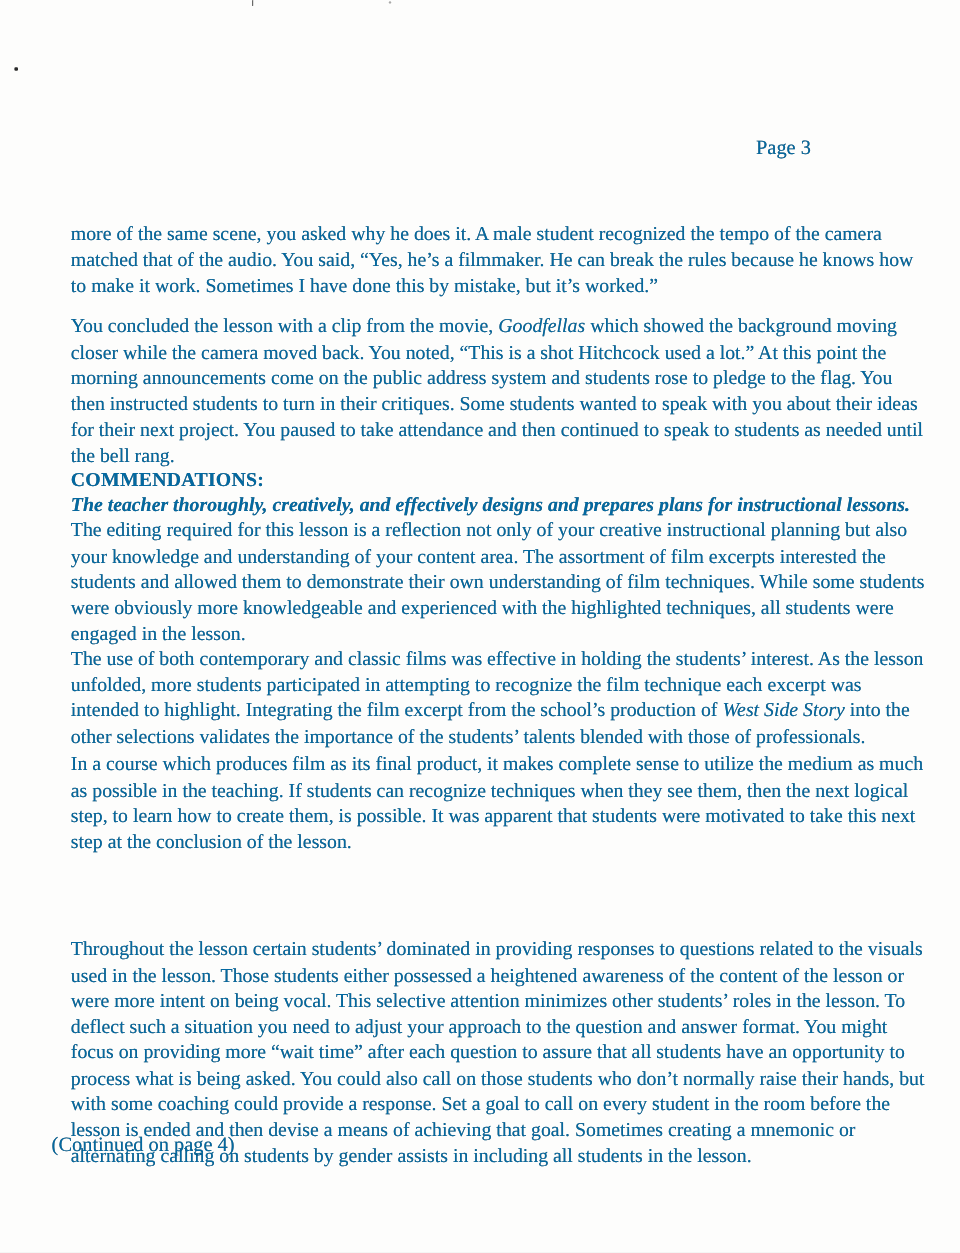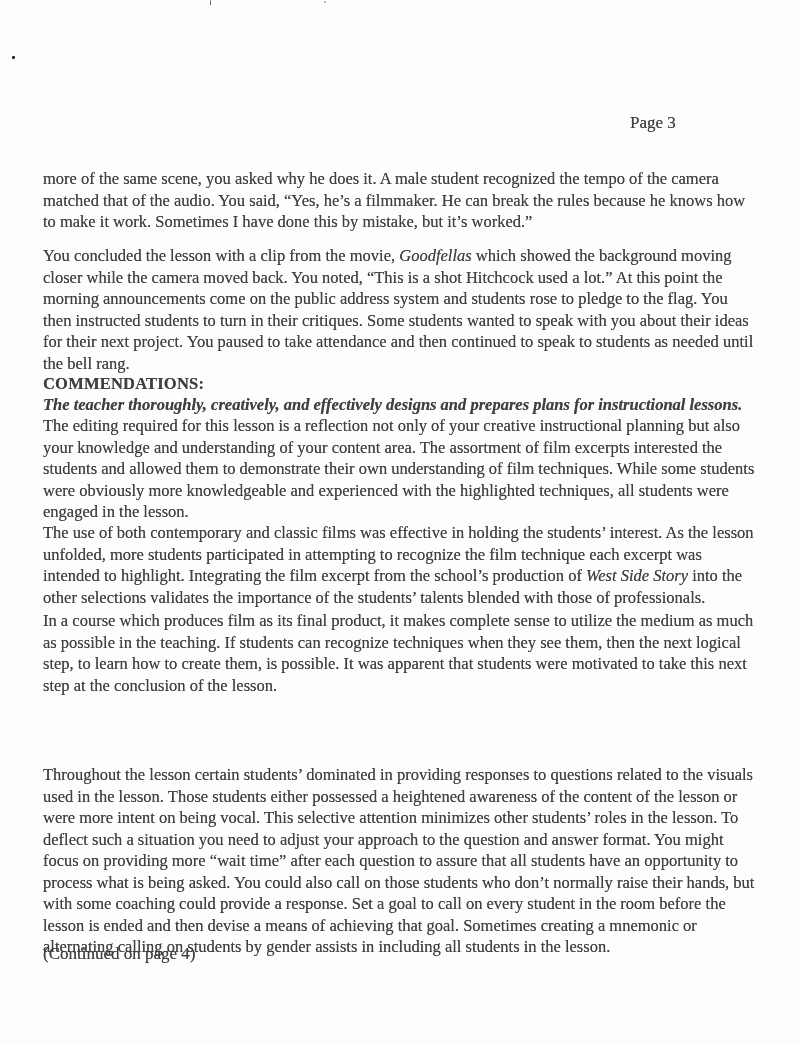--- a/index.html
+++ b/index.html
@@ -4,31 +4,31 @@
 <style>
   * { box-sizing: border-box; }
   html, body { margin: 0; padding: 0; background: #e8e8e8; }
   .page {
     position: relative;
     width: 800px;
     height: 1044px;
     background: #fdfdfc;
     overflow: hidden;
     font-family: "Liberation Serif", "DejaVu Serif", serif;
-    color: #404040;
+    color: #0369a1;
   }
   .textcol {
     position: absolute;
     left: 43px;
     width: 714px;
     font-size: 16.5px;
     line-height: 21.5px;
     text-align: left;
     text-shadow: 0 0 0.5px rgba(10,10,10,0.55);
-    margin: 0;
+    margin: 16px;
   }
   .page-number {
     position: absolute;
     left: 630px;
     top: 113px;
     font-size: 17px;
     text-shadow: 0 0 0.5px rgba(10,10,10,0.55);
   }
   .section-heading {
     font-weight: bold;

